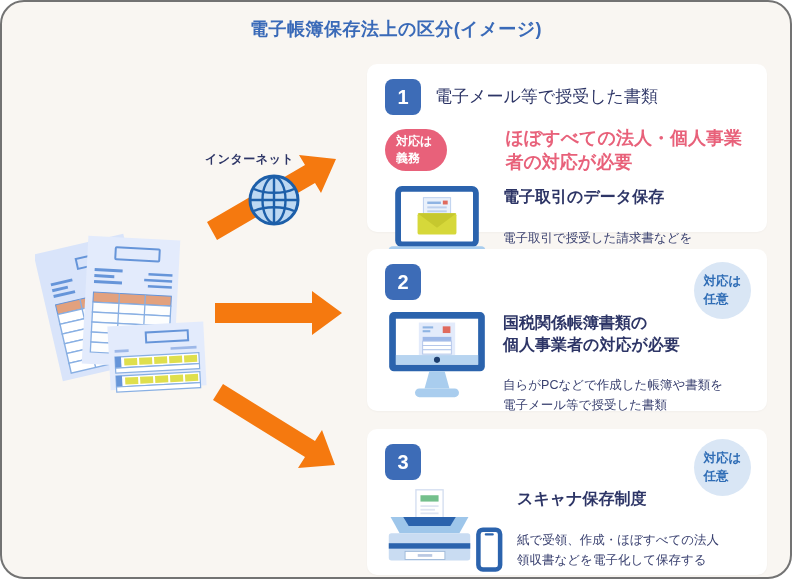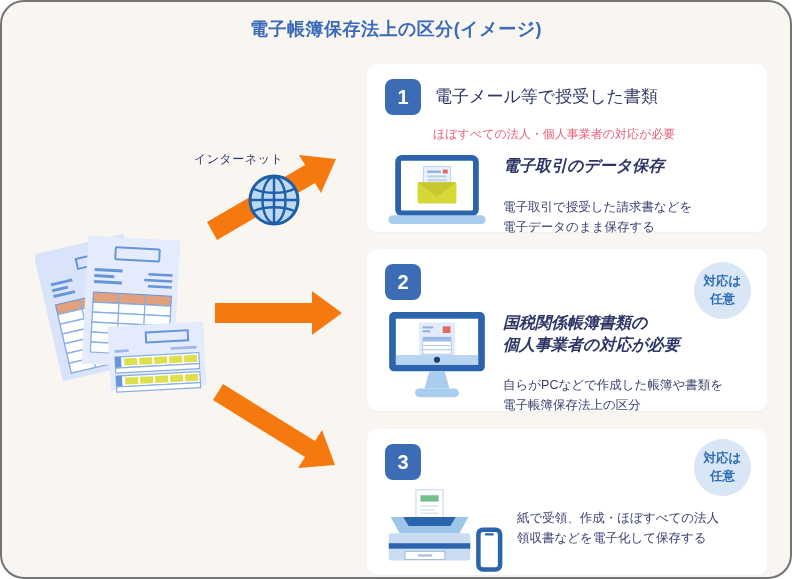--- a/index.html
+++ b/index.html
@@ -1,48 +1,48 @@
 <!DOCTYPE html>
 <html style="--accent: #3a6ab8; --navy: #2d3566; --red: #e8617a; --orange: #f5790f; --number-badge: #3d6cb7; --badge-blue-bg: #d9e6f5; --badge-blue-text: #2e6cb5; --page-bg: #f9f6f2; --icon-blue: #2b63ad; --icon-light-blue: #a9cdee;"><head>
 <meta charset="utf-8">
 <style>
   html,body{margin:0;padding:0;background:#ffffff;font-family:"Liberation Sans",sans-serif;}
   .page{position:relative;width:792px;height:579px;background:var(--page-bg,#f9f6f2);
         border-radius:24px;border:2px solid #737373;box-sizing:border-box;overflow:hidden;}
   .title{position:absolute;top:15px;left:0;width:100%;text-align:center;
          font-size:18px;font-weight:bold;color:var(--accent,#3a6ab8);letter-spacing:.5px;}
   .layer{position:absolute;left:0;top:0;pointer-events:none;}
-  .inet-label{position:absolute;left:192px;top:149px;font-size:12px;font-weight:normal;
+  .inet-label{position:absolute;left:203px;top:149px;font-size:12px;font-weight:bold;
               color:var(--navy,#1e2a5e);letter-spacing:.5px;}
   .globe{position:absolute;left:245px;top:171px;}
   .docs{position:absolute;left:33px;top:230px;}
   .card{position:absolute;left:365px;width:400px;background:#ffffff;border-radius:10px;
         box-sizing:border-box;padding:15px 18px;box-shadow:0 1px 2px rgba(0,0,0,.03);}
   .card1{top:62px;height:168px;}
   .card2{top:247px;height:162px;}
   .card3{top:427px;height:146px;}
   .card-head{display:flex;align-items:center;gap:14px;padding-right:70px;}
   .numbadge{width:36px;height:36px;border-radius:8px;background:var(--number-badge,#3d6cb7);
             color:#fff;font-size:20px;font-weight:bold;display:flex;align-items:center;
             justify-content:center;flex:0 0 36px;}
   .card-title{font-size:17px;font-weight:normal;color:var(--navy,#2d3566);line-height:1.3;
               white-space:pre-line;}
   .oblig-row{display:flex;align-items:center;gap:10px;margin-top:11px;}
   .pill{background:var(--red,#e8617a);color:#fff;font-size:12px;font-weight:bold;
         padding:4px 11px;border-radius:999px;}
-  .oblig-note{color:var(--red,#e8617a);font-size:12px;font-weight:normal;margin-left:48px;}
+  .oblig-note{color:var(--red,#e8617a);font-size:18px;font-weight:bold;margin-left:48px;}
   .content{display:flex;align-items:flex-start;gap:14px;margin-top:12px;}
   .icon-box{flex:0 0 104px;display:flex;justify-content:center;}
   .ct .h{font-size:16px;font-weight:bold;color:var(--navy,#2d3566);line-height:1.35;
-         white-space:pre-line;font-style:italic;}
+         white-space:pre-line;}
   .ct .b{font-size:12.5px;color:#3a4170;line-height:1.6;margin-top:20px;white-space:pre-line;}
   .circle-badge{position:absolute;right:16px;top:13px;width:57px;height:57px;border-radius:50%;
         background:var(--badge-blue-bg,#d9e6f5);color:var(--badge-blue-text,#2e6cb5);
         font-size:12.5px;font-weight:bold;display:flex;align-items:center;justify-content:center;
-        text-align:center;white-space:pre-line;line-height:1.4;}
+        text-align:left;white-space:pre-line;line-height:1.4;}
 </style>
 </head>
 <body>
 
 <div class="page">
 
   <div class="title">電子帳簿保存法上の区分(イメージ)</div>
 
   <svg class="layer" width="792" height="579" viewBox="0 0 792 579">
     <polygon points="205,220 303,163 297,153 334,157 319,191 313,181 215,238" fill="var(--orange,#f5790f)"></polygon>
@@ -125,20 +125,21 @@
       <rect x="80" y="153" width="84" height="5" fill="#ffffff" stroke="#88afe3" stroke-width="1.2"></rect>
     </g>
   </svg>
 
   <div class="card card1">
     <div class="card-head">
       <div class="numbadge">1</div>
       <div class="card-title">電子メール等で授受した書類</div>
     </div>
     <div class="oblig-row">
+      <span class="pill">対応は義務</span>
       <span class="oblig-note">ほぼすべての法人・個人事業者の対応が必要</span>
     </div>
     <div class="content">
       <div class="icon-box">
         <svg width="98" height="70" viewBox="0 0 100 72">
           <rect x="10" y="3" width="80" height="57" rx="4" fill="#ffffff" stroke="var(--icon-blue,#2b63ad)" stroke-width="6"></rect>
           <rect x="36" y="12" width="28" height="24" fill="#eaf1fb" stroke="#bcd0ee" stroke-width="1"></rect>
           <rect x="40" y="16" width="14" height="2.5" fill="#8fb4e3"></rect>
           <rect x="56" y="15" width="5" height="4" fill="#e06a5e"></rect>
           <rect x="40" y="21" width="20" height="2" fill="#bcd0ee"></rect>
@@ -180,21 +181,21 @@
             <rect x="35" y="39.5" width="30" height="4.5"></rect>
           </g>
           <path d="M42 62 L58 62 L63 80 L37 80 Z" fill="var(--icon-light-blue,#a9cdee)"></path>
           <rect x="27" y="80" width="46" height="9" rx="4.5" fill="var(--icon-light-blue,#a9cdee)"></rect>
         </svg>
       </div>
       <div class="ct">
         <div class="h">国税関係帳簿書類の
 個人事業者の対応が必要</div>
         <div class="b">自らがPCなどで作成した帳簿や書類を
-電子帳簿保存法上の区分</div>
+電子メール等で授受した書類</div>
       </div>
     </div>
   </div>
 
   <div class="card card3">
     <div class="circle-badge" style="top:10px">対応は
 任意</div>
     <div class="card-head">
       <div class="numbadge">3</div>
     </div>
@@ -212,19 +213,20 @@
           <rect x="4" y="61" width="90" height="6" fill="var(--icon-blue,#2b63ad)"></rect>
           <rect x="22" y="70" width="44" height="9" fill="#ffffff" stroke="#9db8d8" stroke-width="1"></rect>
           <rect x="36" y="73" width="16" height="3" fill="#b9c8e2"></rect>
           <g>
             <rect x="103" y="46" width="24" height="44" rx="5" fill="#ffffff" stroke="var(--icon-blue,#2b63ad)" stroke-width="5"></rect>
             <rect x="110" y="50" width="10" height="2.5" rx="1.2" fill="var(--icon-blue,#2b63ad)"></rect>
           </g>
         </svg>
       </div>
       <div class="ct">
+        <div class="h">スキャナ保存制度</div>
         <div class="b">紙で受領、作成・ほぼすべての法人
 領収書などを電子化して保存する</div>
       </div>
     </div>
   </div>
 
 </div>
 
 </body></html>

